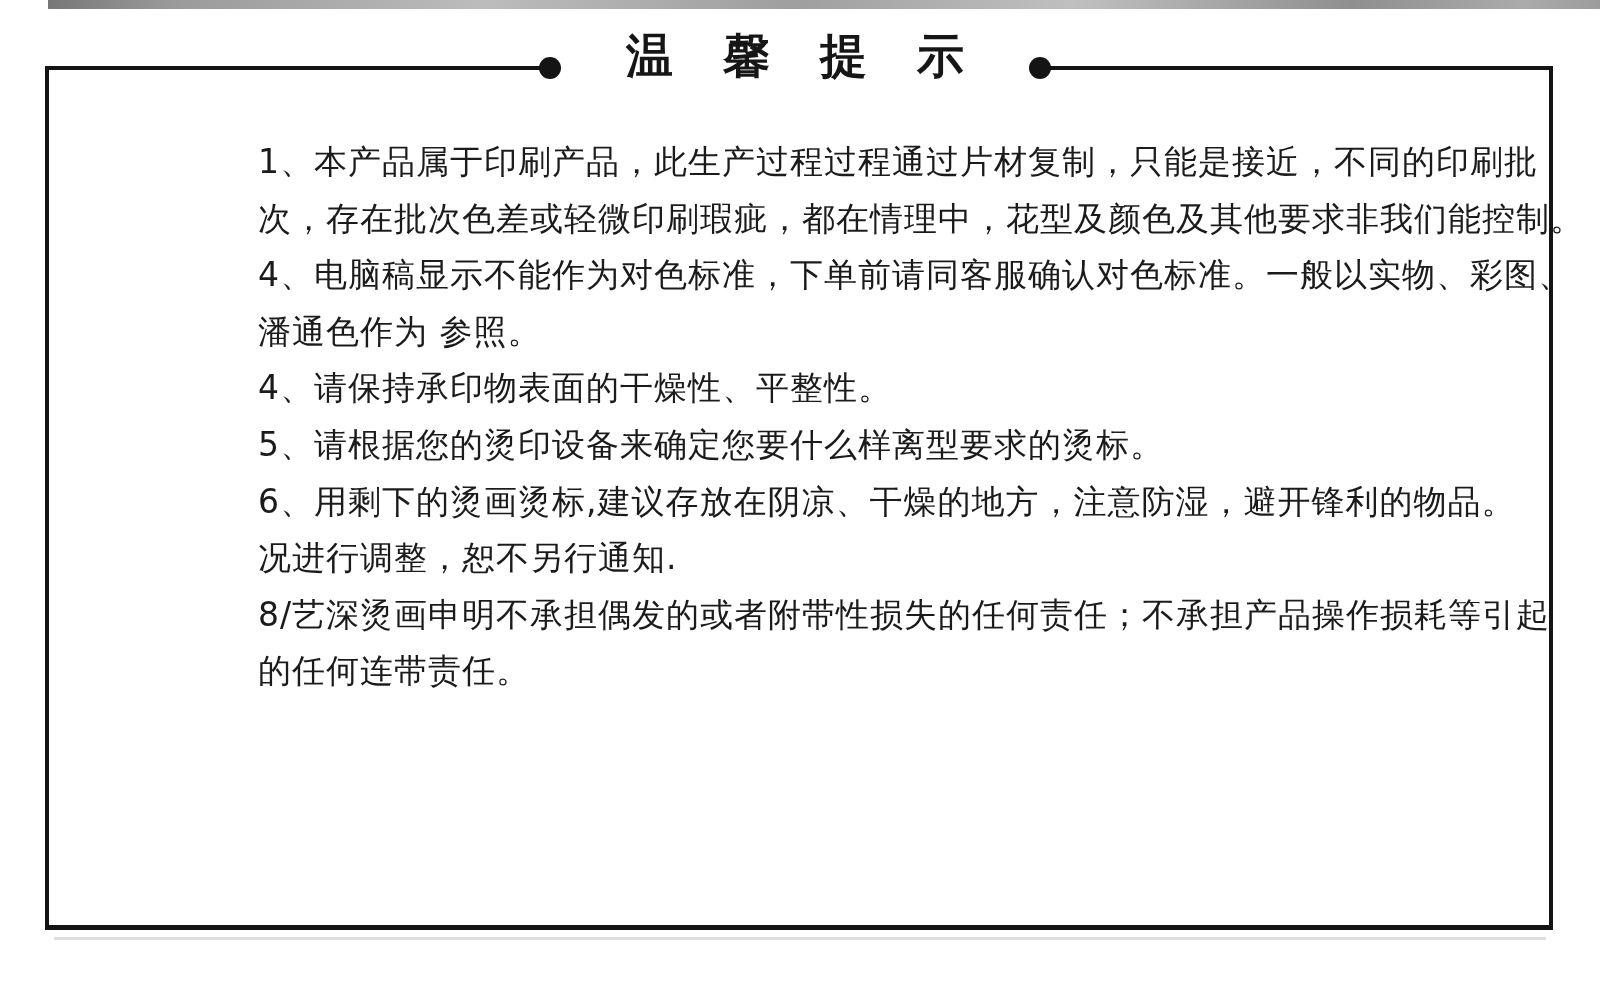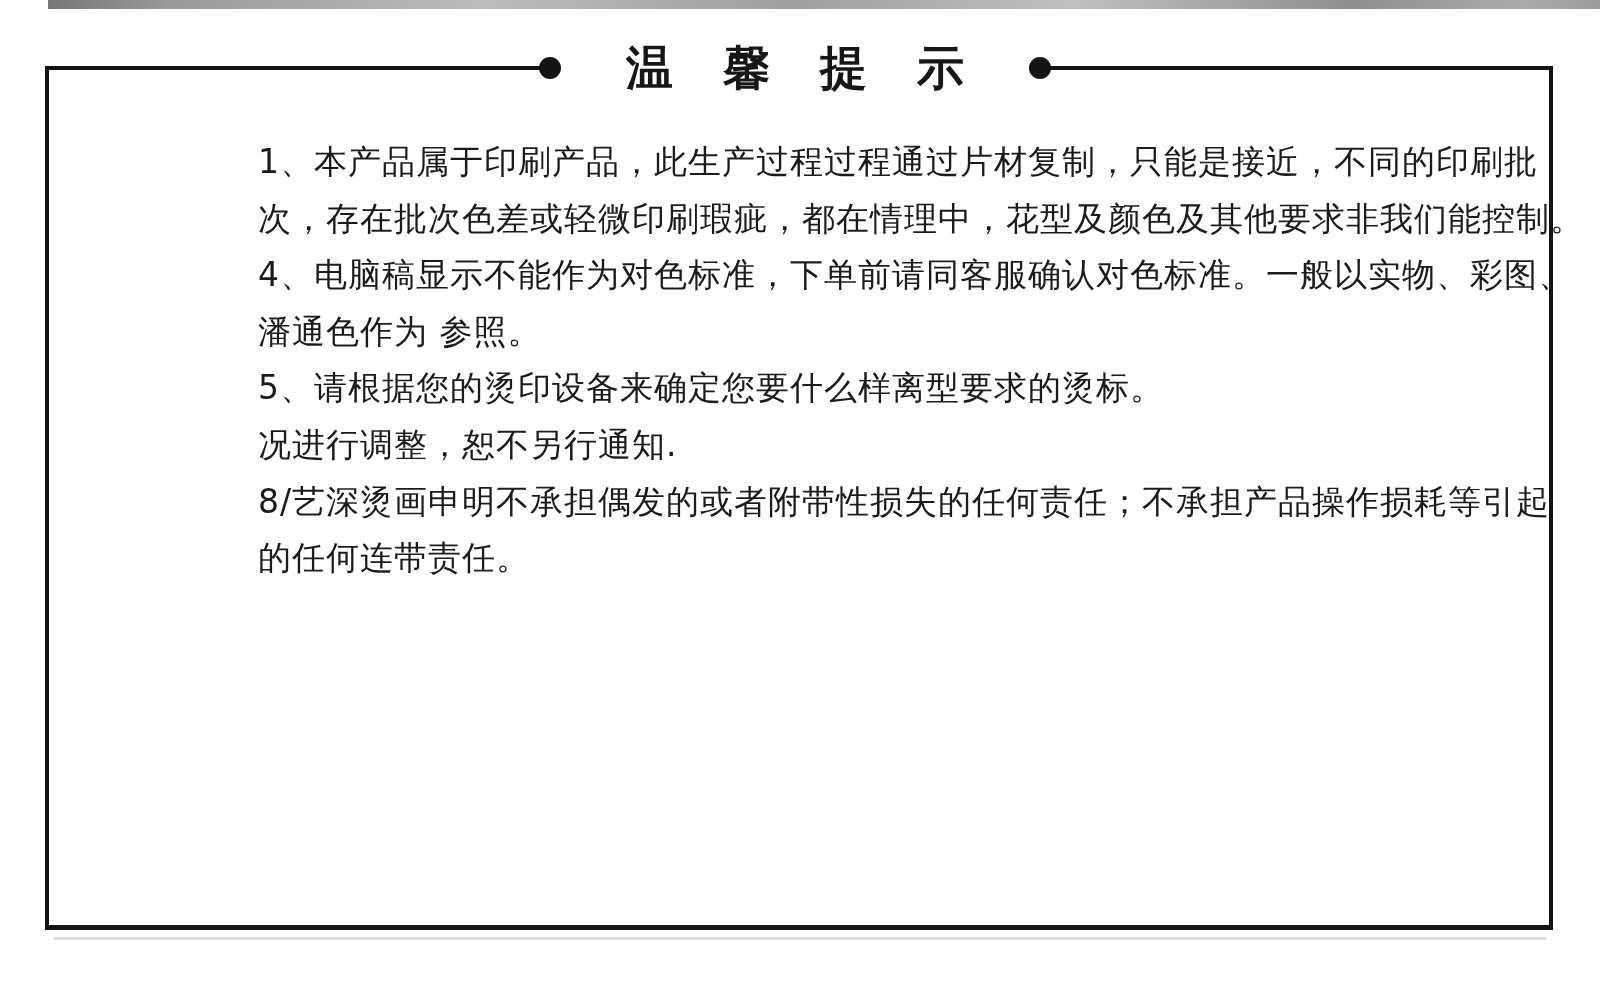--- a/index.html
+++ b/index.html
@@ -63,21 +63,21 @@
     height: 22px;
     border-radius: 50%;
     background: #141414;
   }
   .divider-dot.left  { left: 539px; }
   .divider-dot.right { left: 1029px; }
   
   .title-wrap {
     position: absolute;
     left: 561px;
-    top: 38px;
+    top: 26px;
     width: 468px;
     height: 60px;
     display: flex;
     align-items: center;
     justify-content: center;
     background: transparent;
   }
   .title-text {
     font-size: 47px;
     font-weight: bold;
@@ -119,19 +119,21 @@
 
   <div class="title-wrap">
     <span class="title-text">温馨提示</span>
   </div>
 
   <div class="body-text">
     <div class="notice-line">1、本产品属于印刷产品，此生产过程过程通过片材复制，只能是接近，不同的印刷批</div>
     <div class="notice-line">次，存在批次色差或轻微印刷瑕疵，都在情理中，花型及颜色及其他要求非我们能控制。</div>
     <div class="notice-line">4、电脑稿显示不能作为对色标准，下单前请同客服确认对色标准。一般以实物、彩图、</div>
     <div class="notice-line">潘通色作为 参照。</div>
+    <div class="notice-line">4、请保持承印物表面的干燥性、平整性。</div>
     <div class="notice-line">5、请根据您的烫印设备来确定您要什么样离型要求的烫标。</div>
+    <div class="notice-line">6、用剩下的烫画烫标,建议存放在阴凉、干燥的地方，注意防湿，避开锋利的物品。</div>
     <div class="notice-line">况进行调整，恕不另行通知.</div>
     <div class="notice-line">8/艺深烫画申明不承担偶发的或者附带性损失的任何责任；不承担产品操作损耗等引起</div>
     <div class="notice-line">的任何连带责任。</div>
   </div>
 
 </div>
 
 </body></html>

